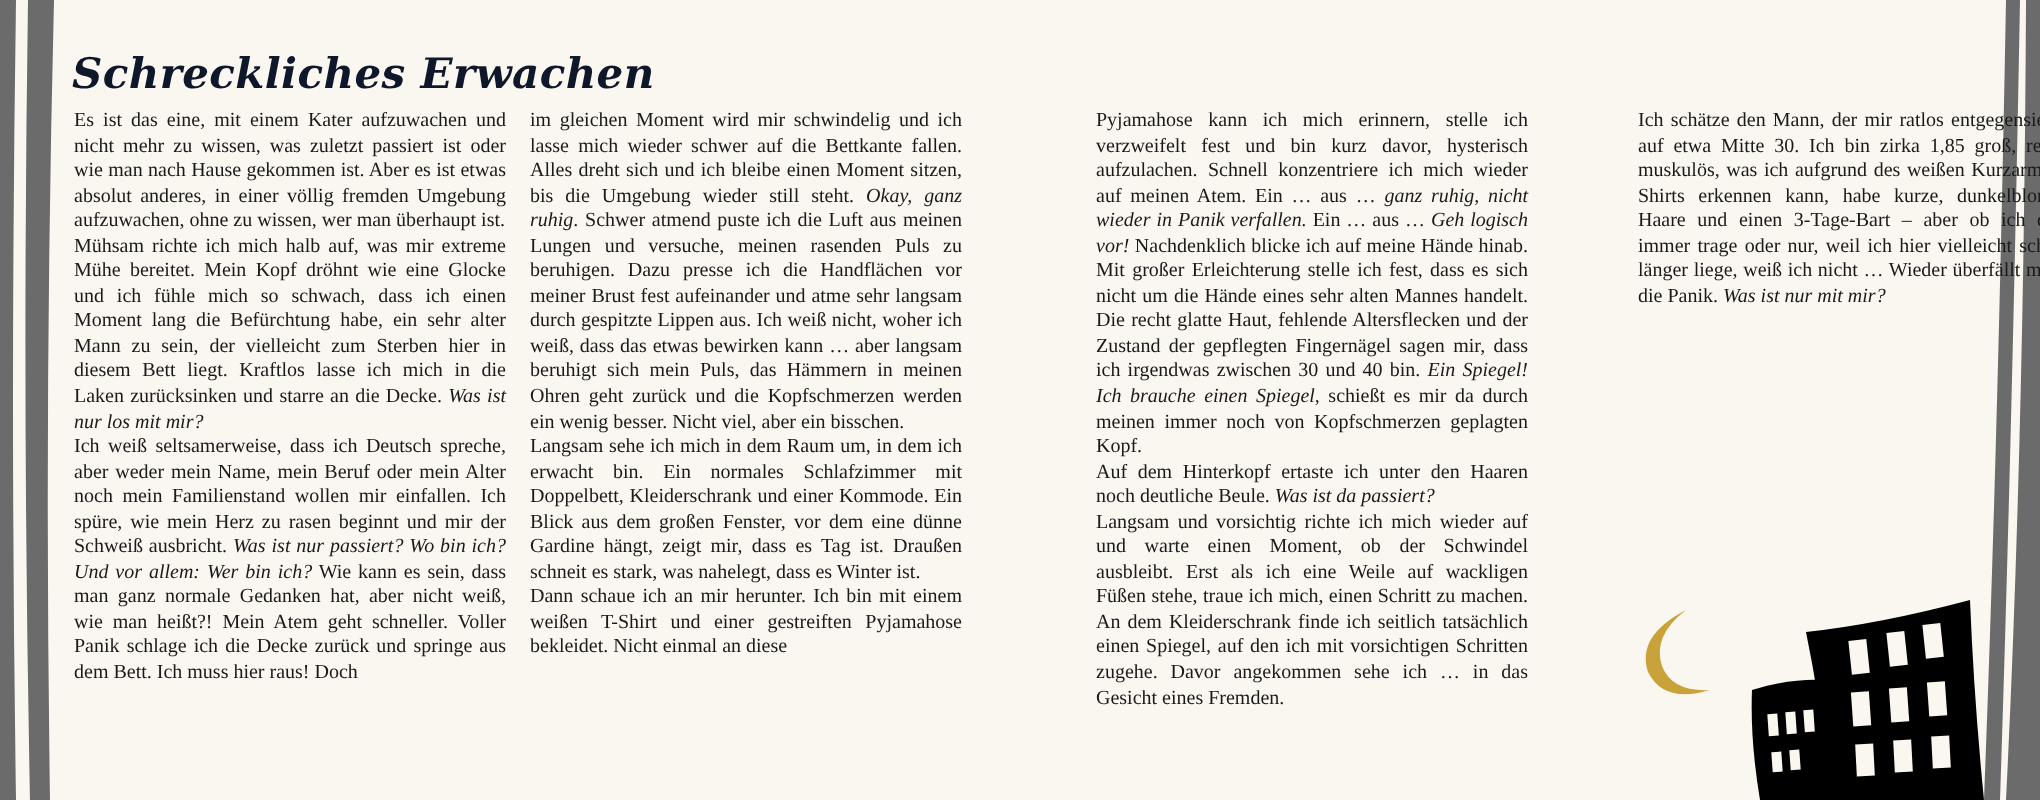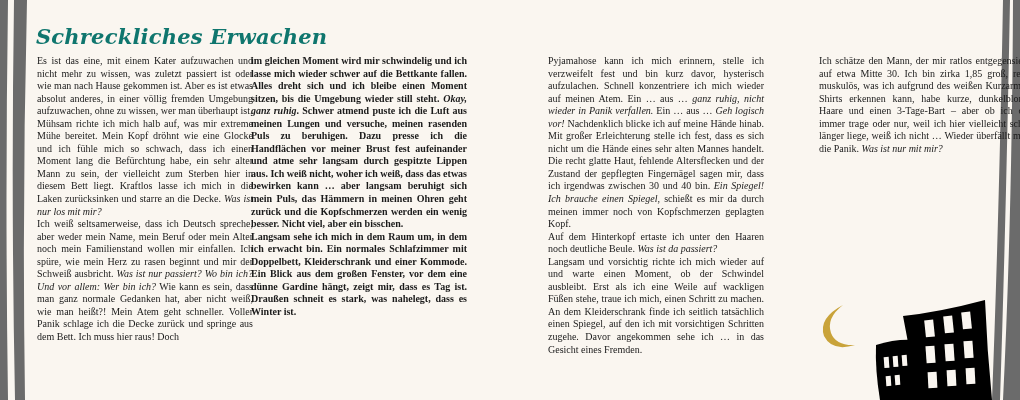--- a/index.html
+++ b/index.html
@@ -6,31 +6,31 @@
     body {
       width: 1020px; height: 400px; overflow: hidden;
       background: #faf6f0; position: relative;
       font-family: "Liberation Serif", "DejaVu Serif", serif;
       color: #1a1a1a;
     }
     .deco { position: absolute; top: 0; left: 0; width: 1020px; height: 400px; pointer-events: none; }
     .title {
       position: absolute; left: 36px; top: 24px;
       font-family: "DejaVu Serif", serif; font-style: italic; font-weight: bold;
-      font-size: 21px; color: #0f766e; letter-spacing: 0.2px;
+      font-size: 21px; color: #0f172a; letter-spacing: 0.2px;
     }
     .col {
       position: absolute; top: 55px; width: 216px;
       font-size: 10px; line-height: 12.55px;
       text-align: justify; hyphens: manual;
     }
     .col p { margin: 0; }
     .col i { font-style: italic; }
     #col1 { left: 37px; }
-    #col2 { left: 251px; font-weight: bold; }
+    #col2 { left: 265px; }
     #col3 { left: 548px; }
     #col4 { left: 819px; width: 214px; }
   </style>
 </head>
 <body>
 
 <svg class="deco" viewBox="0 0 1020 400" xmlns="http://www.w3.org/2000/svg">
 
   <path d="M0 0 L8 0 Q5 200 8 400 L0 400 Z" fill="#6b6b6b"></path>
   <path d="M14 0 L27 0 Q22 200 25 400 L15 400 Q11 200 14 0 Z" fill="#6b6b6b"></path>
@@ -66,20 +66,21 @@
 <div class="title">Schreckliches Erwachen</div>
 
 <div class="col" id="col1">
     <p><span>Es ist das eine, mit einem Kater aufzuwachen und nicht mehr zu wissen, was zuletzt passiert ist oder wie man nach Hause gekommen ist. Aber es ist etwas absolut anderes, in einer völ­lig fremden Umgebung aufzuwachen, ohne zu wissen, wer man überhaupt ist.</span></p>
     <p><span>Mühsam richte ich mich halb auf, was mir ex­treme Mühe bereitet. Mein Kopf dröhnt wie eine Glocke und ich fühle mich so schwach, dass ich einen Moment lang die Befürchtung habe, ein sehr alter Mann zu sein, der vielleicht zum Sterben hier in diesem Bett liegt. Kraftlos lasse ich mich in die Laken zurücksinken und starre an die Decke. </span><i>Was ist nur los mit mir?</i></p>
     <p><span>Ich weiß seltsamerweise, dass ich Deutsch spreche, aber weder mein Name, mein Beruf oder mein Alter noch mein Familienstand wol­len mir einfallen. Ich spüre, wie mein Herz zu rasen beginnt und mir der Schweiß ausbricht. </span><i>Was ist nur passiert? Wo bin ich? Und vor al­lem: Wer bin ich?</i><span> Wie kann es sein, dass man ganz normale Gedanken hat, aber nicht weiß, wie man heißt?! Mein Atem geht schneller. Voller Panik schlage ich die Decke zurück und springe aus dem Bett. Ich muss hier raus! Doch</span></p>
   </div>
 <div class="col" id="col2">
     <p><span>im gleichen Moment wird mir schwindelig und ich lasse mich wieder schwer auf die Bettkan­te fallen. Alles dreht sich und ich bleibe einen Moment sitzen, bis die Umgebung wieder still steht. </span><i>Okay, ganz ruhig</i><span>. Schwer atmend puste ich die Luft aus meinen Lungen und versuche, meinen rasenden Puls zu beruhigen. Dazu pres­se ich die Handflächen vor meiner Brust fest aufeinander und atme sehr langsam durch ge­spitzte Lippen aus. Ich weiß nicht, woher ich weiß, dass das etwas bewirken kann … aber langsam beruhigt sich mein Puls, das Hämmern in meinen Ohren geht zurück und die Kopf­schmerzen werden ein wenig besser. Nicht viel, aber ein bisschen.</span></p>
     <p><span>Langsam sehe ich mich in dem Raum um, in dem ich erwacht bin. Ein normales Schlafzim­mer mit Doppelbett, Kleiderschrank und einer Kommode. Ein Blick aus dem großen Fenster, vor dem eine dünne Gardine hängt, zeigt mir, dass es Tag ist. Draußen schneit es stark, was nahelegt, dass es Winter ist.</span></p>
+    <p><span>Dann schaue ich an mir herunter. Ich bin mit einem weißen T-Shirt und einer gestreiften Pyjamahose bekleidet. Nicht einmal an diese</span></p>
   </div>
 <div class="col" id="col3">
     <p><span>Pyjamahose kann ich mich erinnern, stelle ich verzweifelt fest und bin kurz davor, hysterisch aufzulachen. Schnell konzentriere ich mich wieder auf meinen Atem. Ein … aus … </span><i>ganz ruhig, nicht wieder in Panik verfallen.</i><span> Ein … aus … </span><i>Geh logisch vor!</i><span> Nachdenklich blicke ich auf meine Hände hinab. Mit großer Erleich­terung stelle ich fest, dass es sich nicht um die Hände eines sehr alten Mannes handelt. Die recht glatte Haut, fehlende Altersflecken und der Zustand der gepflegten Fingernägel sagen mir, dass ich irgendwas zwischen 30 und 40 bin. </span><i>Ein Spiegel! Ich brauche einen Spiegel</i><span>, schießt es mir da durch meinen immer noch von Kopfschmerzen geplagten Kopf.</span></p>
     <p><span>Auf dem Hinterkopf ertaste ich unter den Haaren noch deutliche Beule. </span><i>Was ist da passiert?</i></p>
     <p><span>Langsam und vorsichtig richte ich mich wieder auf und warte einen Moment, ob der Schwindel ausbleibt. Erst als ich eine Weile auf wackligen Füßen stehe, traue ich mich, einen Schritt zu machen. An dem Kleiderschrank finde ich seit­lich tatsächlich einen Spiegel, auf den ich mit vorsichtigen Schritten zugehe. Davor angekom­men sehe ich … in das Gesicht eines Fremden.</span></p>
   </div>
 <div class="col" id="col4">
     <p><span>Ich schätze den Mann, der mir ratlos entgegen­sieht, auf etwa Mitte 30. Ich bin zirka 1,85 groß, recht muskulös, was ich aufgrund des weißen Kurzarm-T-Shirts erkennen kann, habe kurze, dunkelblonde Haare und einen 3-Tage-Bart – aber ob ich den immer trage oder nur, weil ich hier vielleicht schon länger liege, weiß ich nicht … Wieder überfällt mich die Panik. </span><i>Was ist nur mit mir?</i></p>
   </div>
 

